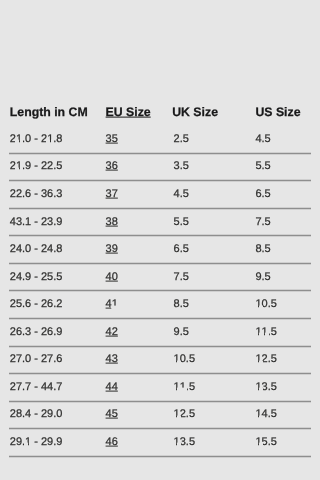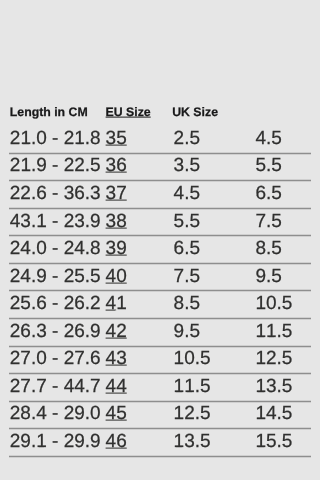--- a/index.html
+++ b/index.html
@@ -34,21 +34,21 @@
   .row {
     position: relative;
     height: 27.573px;
   }
   .row.head {
     height: 27.573px;
   }
   .cell {
     position: absolute;
     white-space: nowrap;
-    font-size: 19px;
+    font-size: 11px;
     font-weight: normal;
     color: #30302f;
     -webkit-text-stroke: 0.25px #30302f;
     top: 50%;
     transform: translateY(calc(-50% - 1.4px));
   }
   .row.head .cell {
     font-size: 12.3px;
     font-weight: bold;
     color: #19191a;
@@ -88,20 +88,21 @@
 </style>
 </head>
 <body>
 
 <div class="chart">
   <div class="size-table">
     <div class="row head">
       <span class="cell c0">Length in CM</span>
       <span class="cell c1">EU Size</span>
       <span class="cell c2">UK Size</span>
+      <span class="cell c3">US Size</span>
     </div>
     <div>
         <div class="row">
           <span class="cell c0">2<span class="digit-one">1</span>.0 - 2<span class="digit-one">1</span>.8</span>
           <span class="cell c1">35</span>
           <span class="cell c2">2.5</span>
           <span class="cell c3">4.5</span>
           <div class="rule"></div>
         </div>
         <div class="row">

